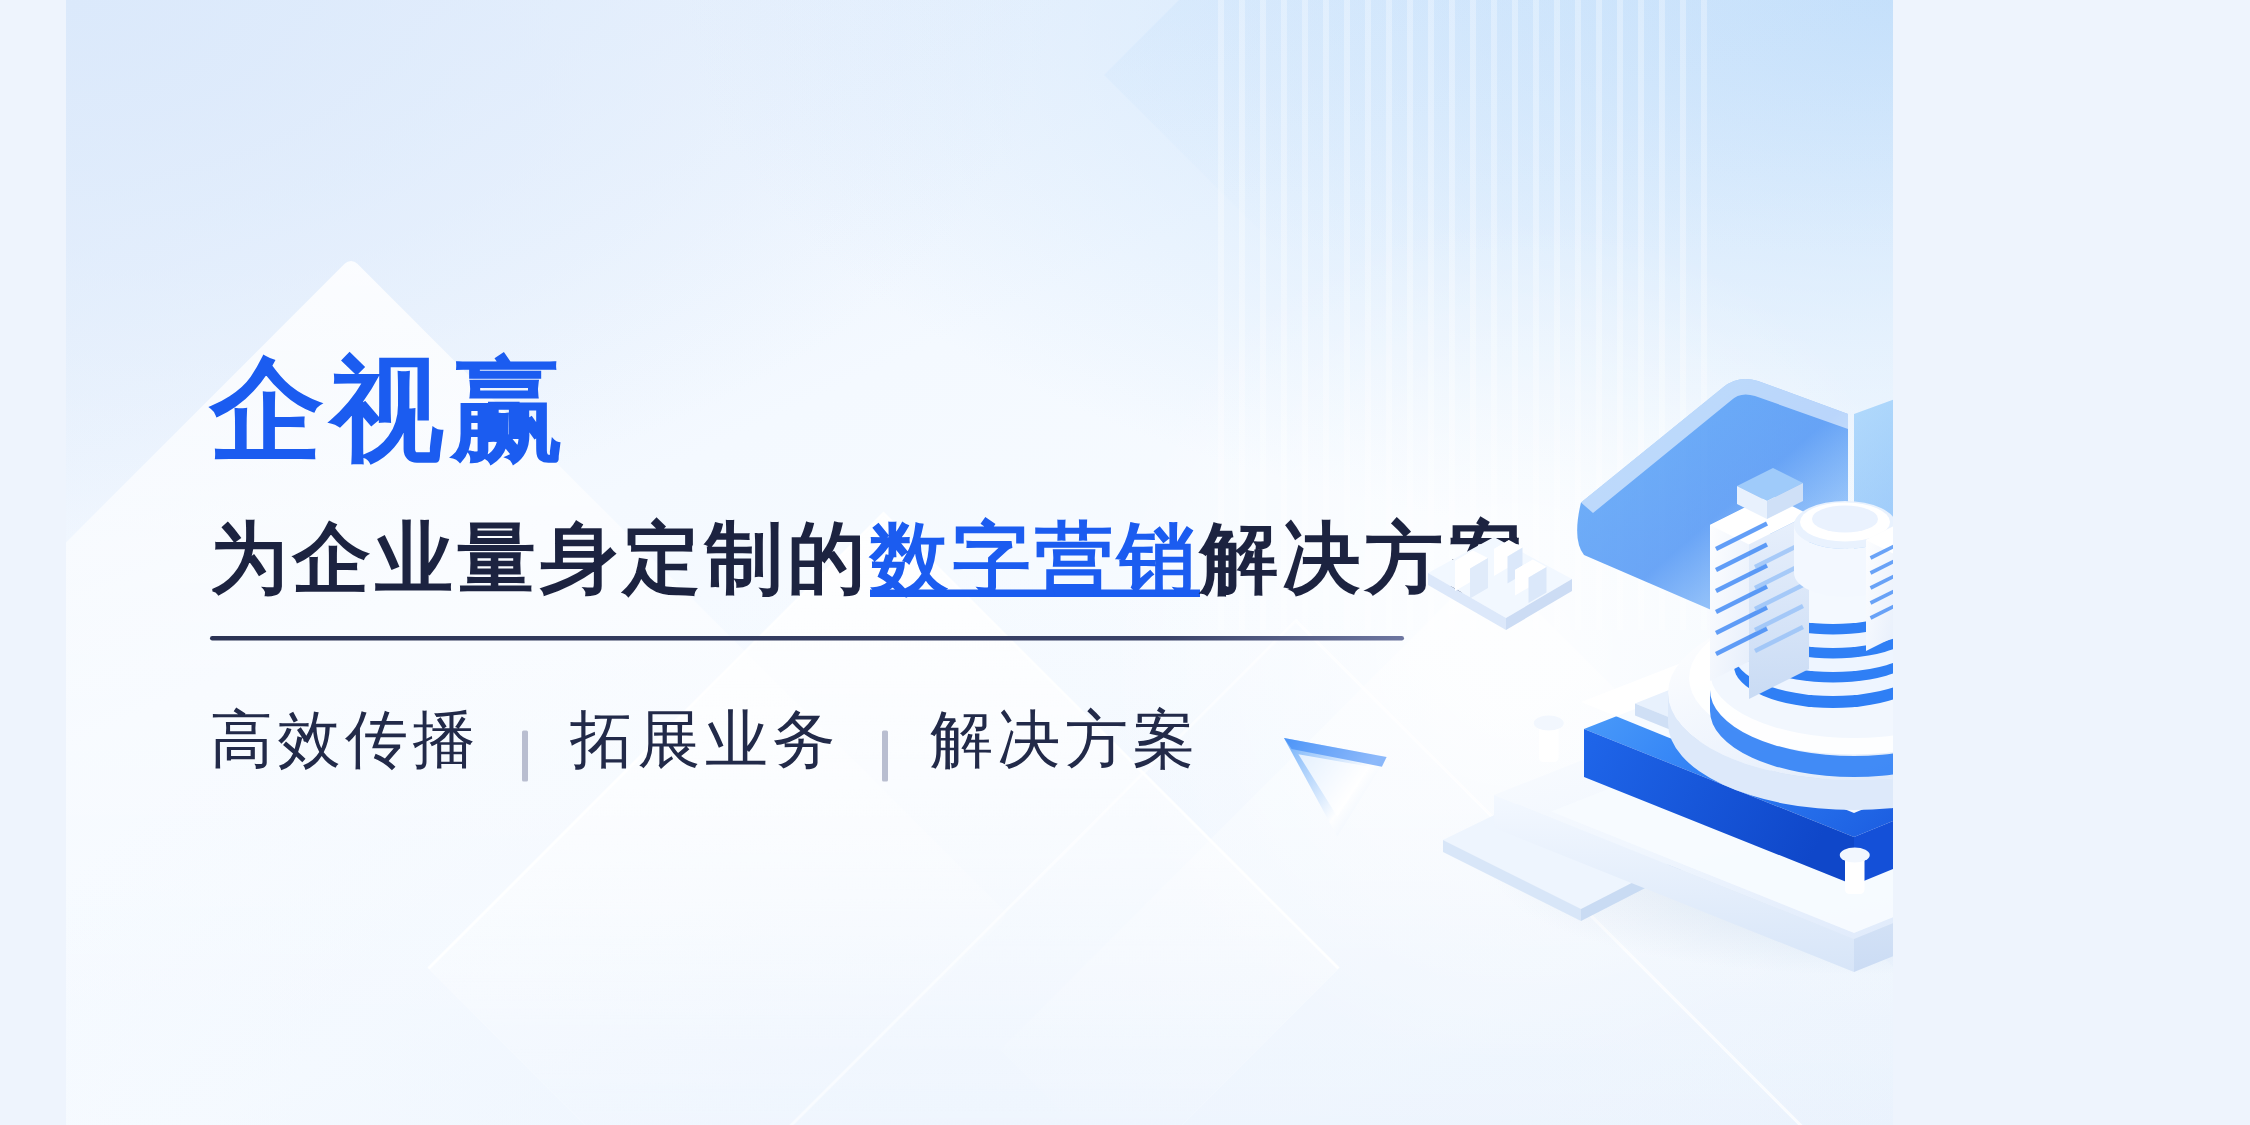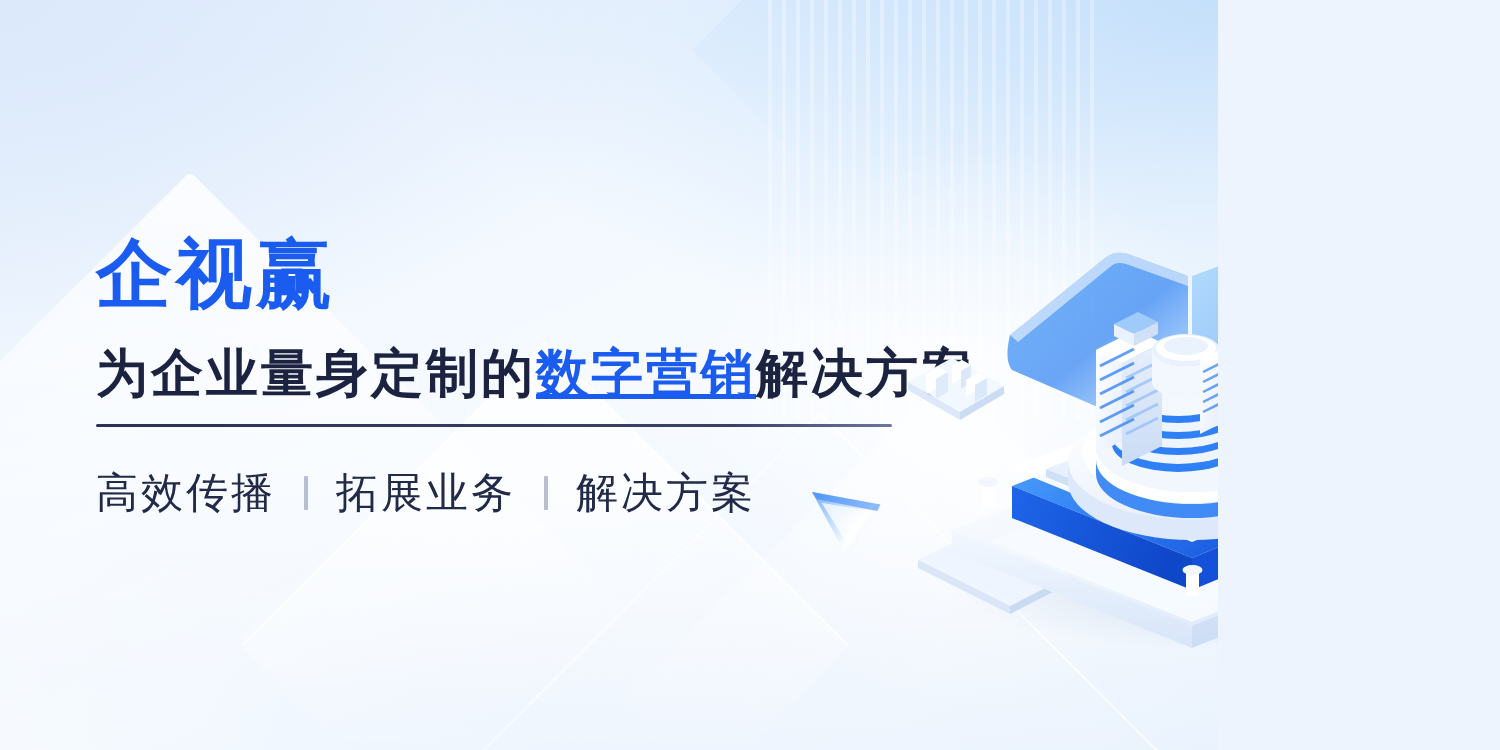--- a/index.html
+++ b/index.html
@@ -12,20 +12,21 @@
   
   .banner{
     position:relative;
     width:1218px; height:750px;
     overflow:hidden;
     background:
       radial-gradient(120% 90% at 100% 0%,   #c9e2fb 0%, rgba(201,226,251,0) 55%),
       radial-gradient(90% 80% at 0% 0%,      #dbe9fb 0%, rgba(219,233,251,0) 60%),
       radial-gradient(80% 70% at 50% 100%,   #eef5fe 0%, rgba(238,245,254,0) 70%),
       linear-gradient(155deg,#e4eefc 0%, #f4f9ff 38%, #f7fbff 60%, #e9f2fd 100%);
+    margin-left: 44px;
   }
 
   
   .deco{ position:absolute; pointer-events:none; }
 
   .deco-diag-a{
     left:-120px; top:300px; width:620px; height:620px;
     background:linear-gradient(135deg, rgba(255,255,255,.85) 0%, rgba(255,255,255,0) 60%);
     transform:rotate(45deg);
     border-radius:6px;
@@ -95,21 +96,21 @@
     margin-top:22px;
     width:796px; height:3px;
     background:linear-gradient(90deg,#2B3354 0%,#39416a 70%,#5b6punk 100%);
     background:linear-gradient(90deg,#2B3354 0%,#3a4268 80%,#6d76a0 100%);
     border-radius:2px;
   }
 
   .taglines{
     margin-top:38px;
     display:flex;
-    align-items:center;
+    align-items:flex-end;
     font-size:42px;
     letter-spacing:3px;
     color:#222a49;
     white-space:nowrap;
   }
   .tagline-sep{
     display:inline-block;
     width:4px; height:34px;
     background:#b9bed0;
     margin:0 28px;

